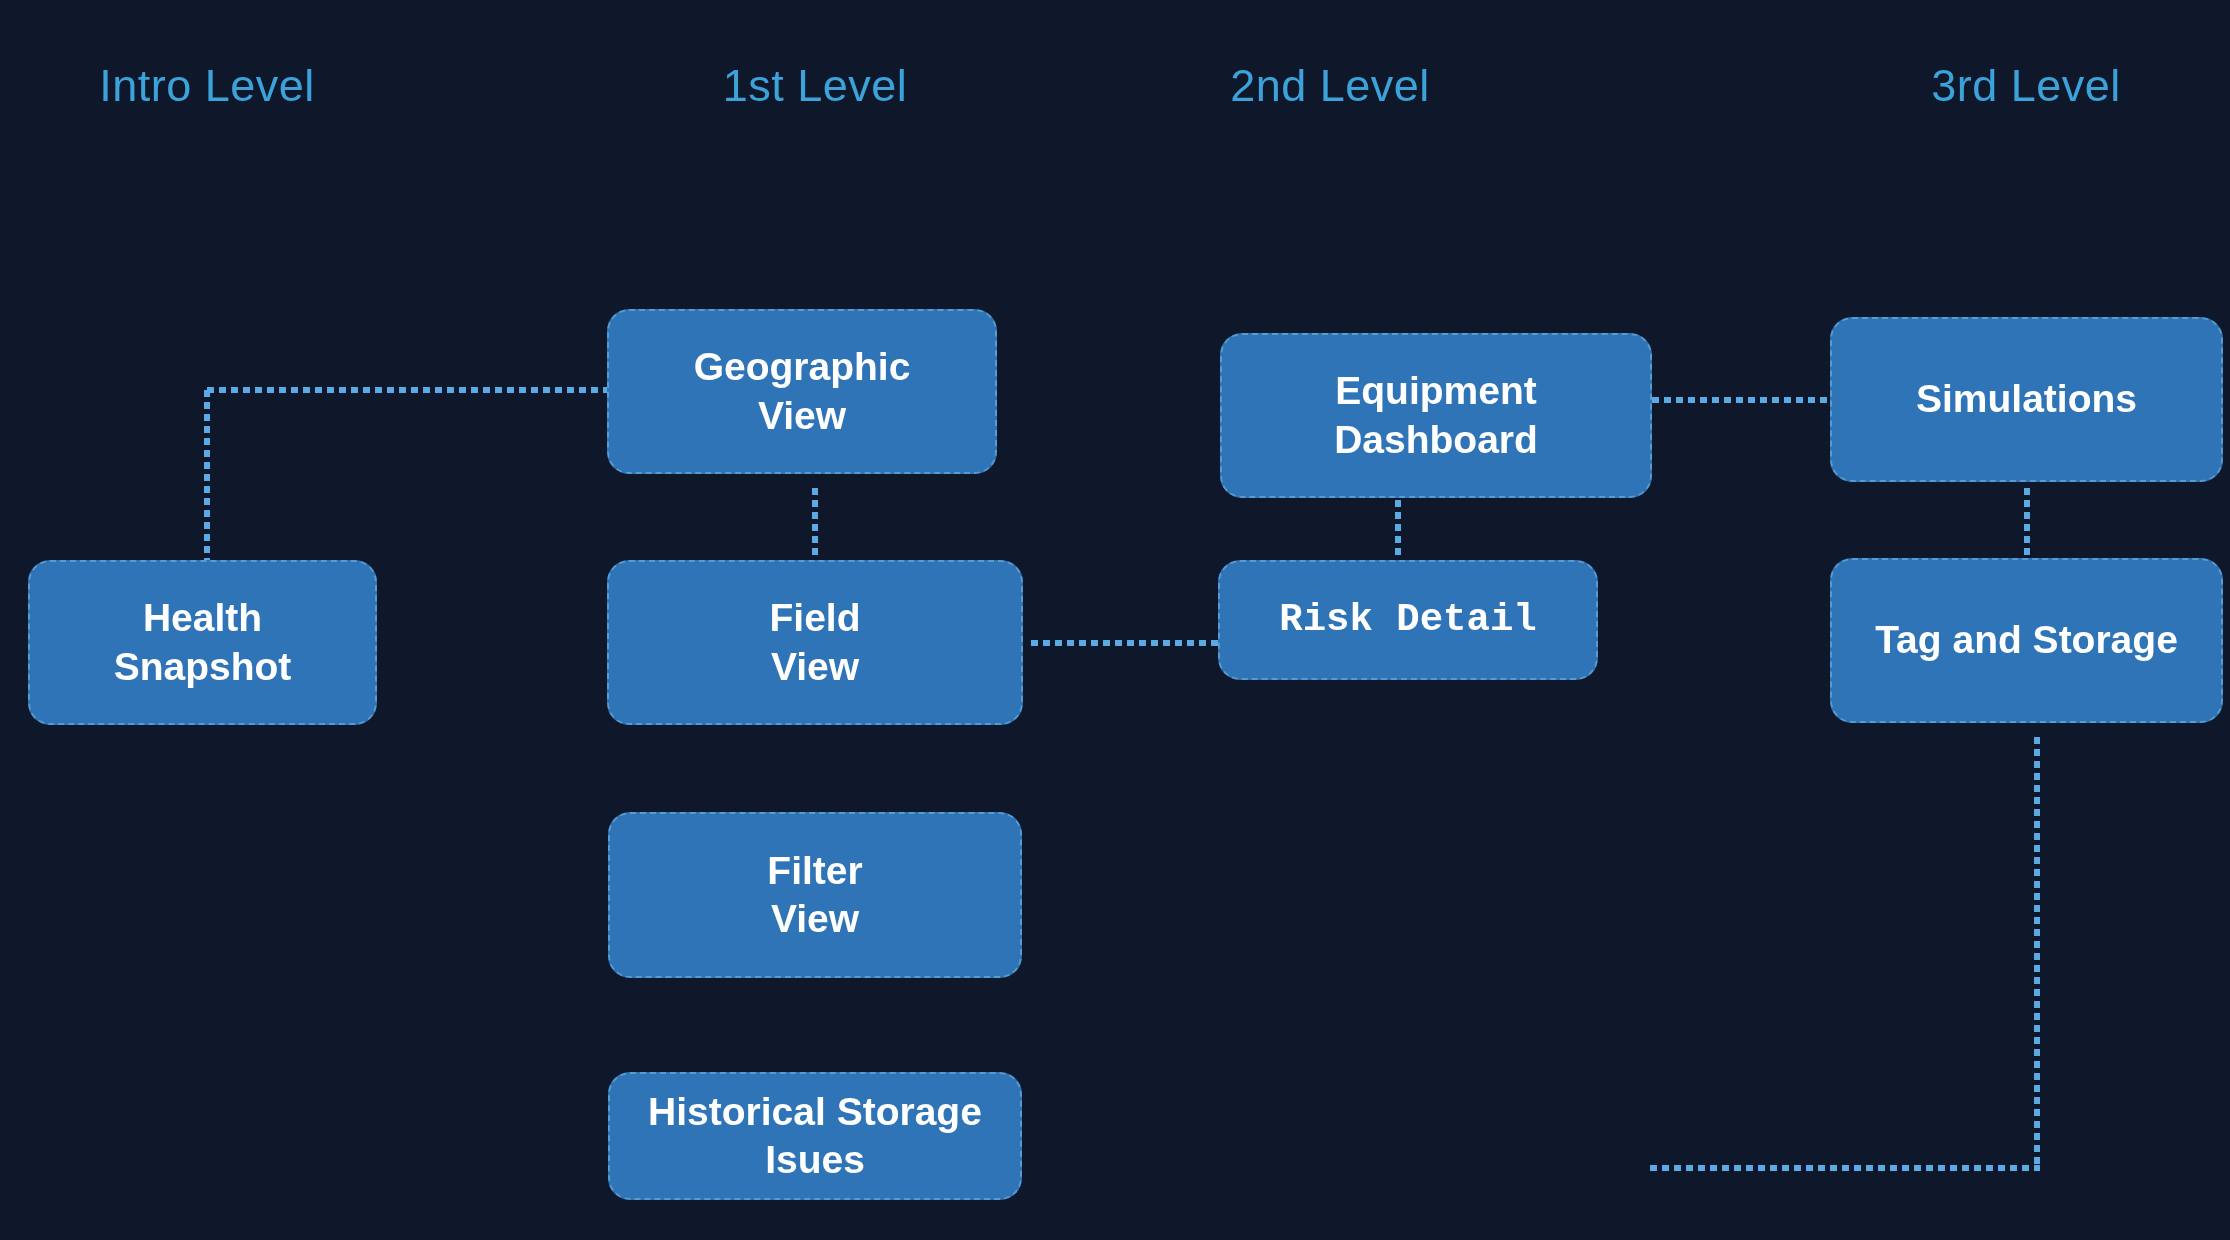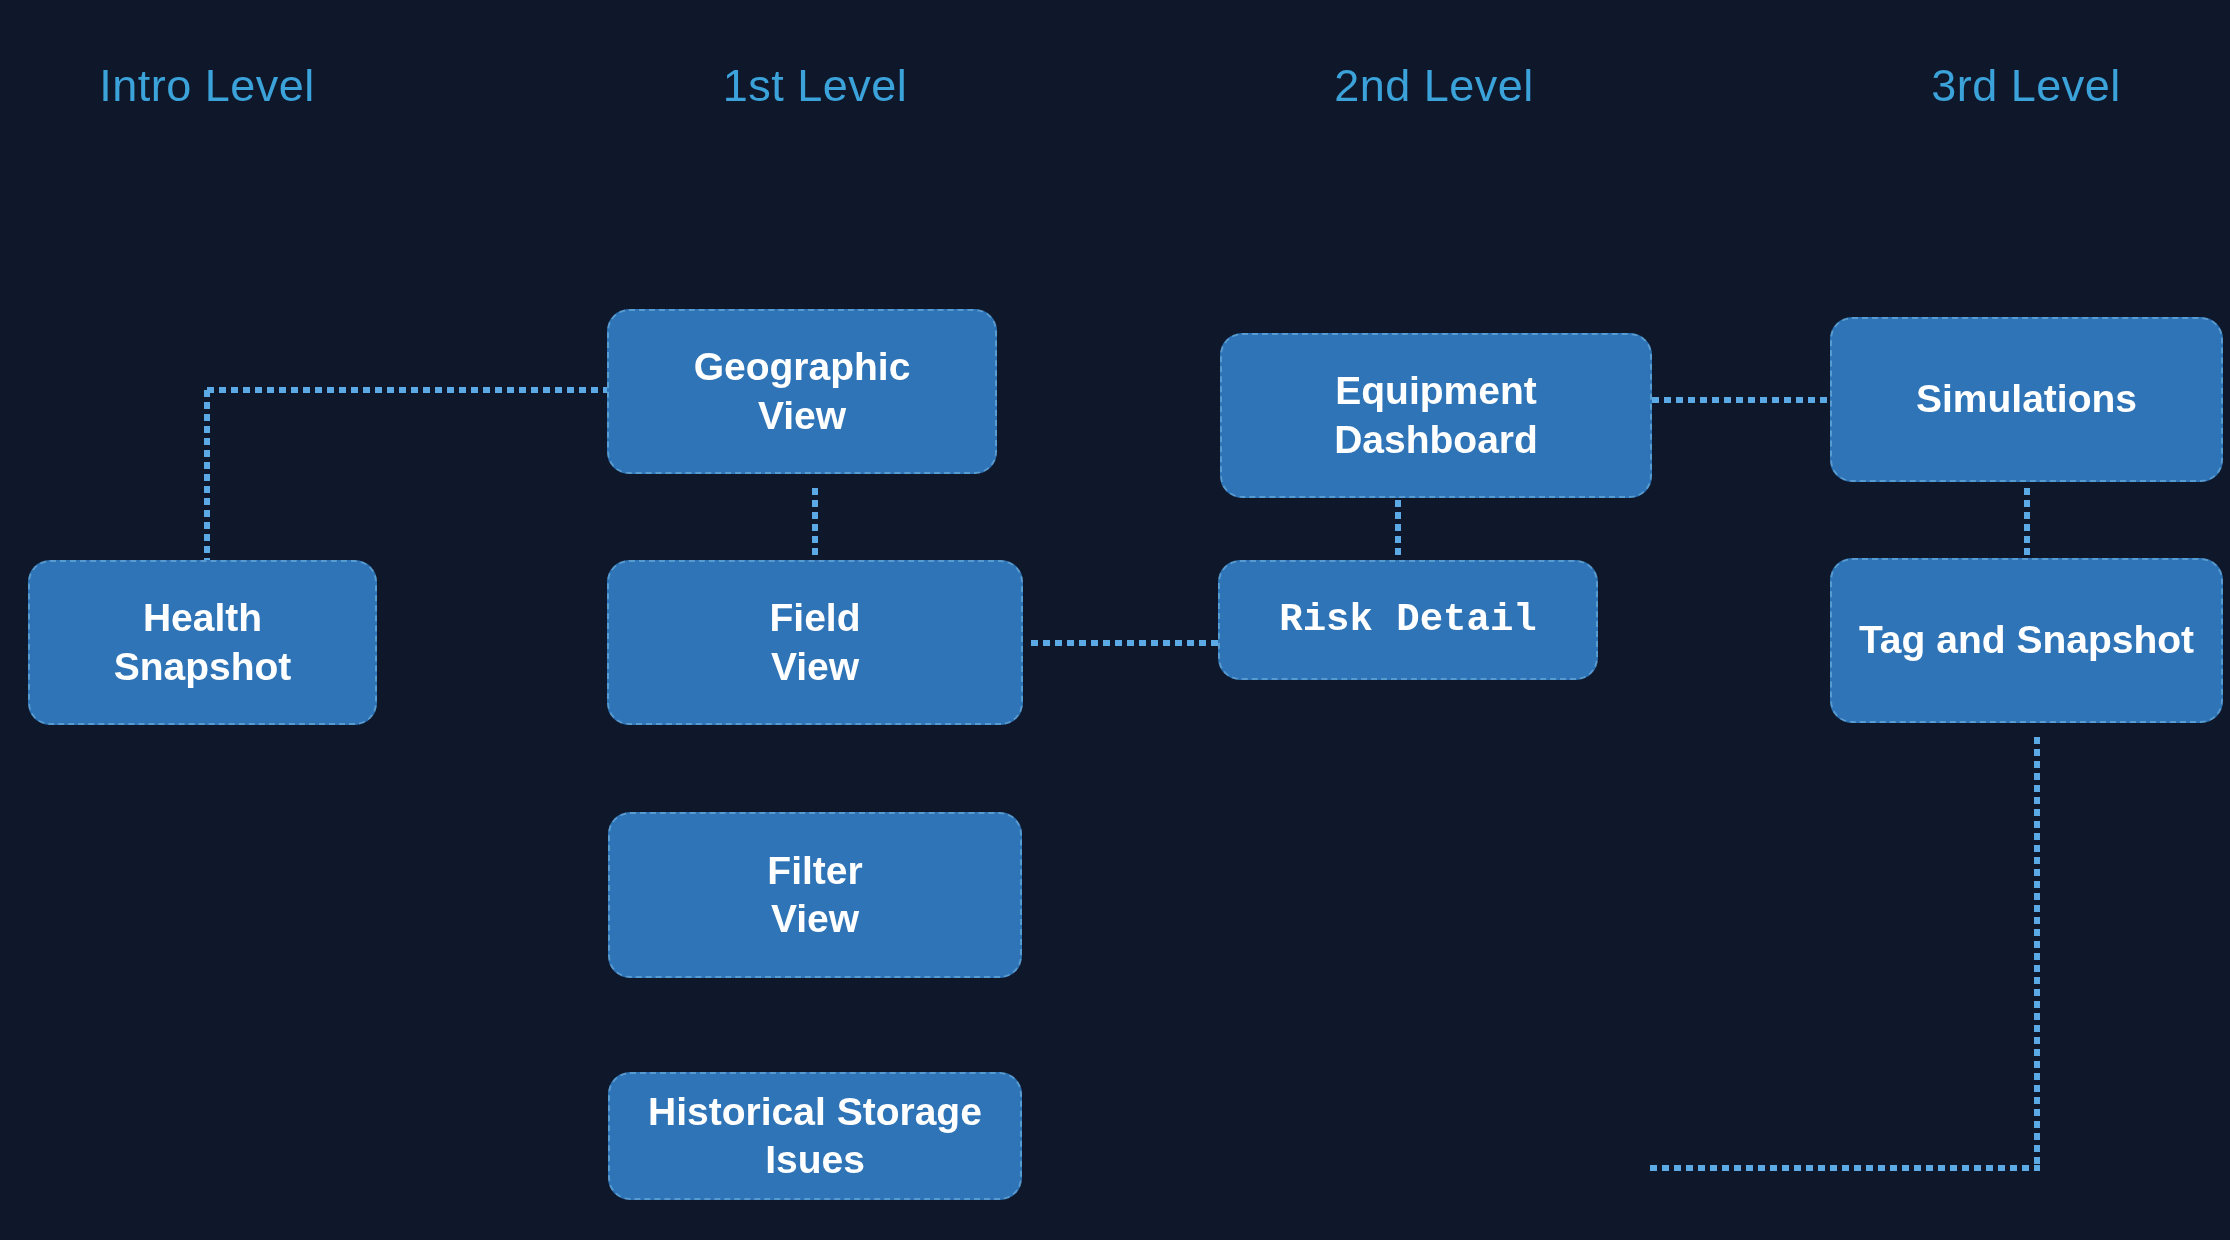--- a/index.html
+++ b/index.html
@@ -63,21 +63,21 @@
   #n-hist     { left: 608px;  top: 1072px; width: 414px; height: 128px; }
   #n-equip    { left: 1220px; top: 317px;  width: 432px; height: 165px; margin-top: 16px; }
   #n-risk     { left: 1218px; top: 560px;  width: 380px; height: 120px; font-family: Liberation Mono, monospace; }
   #n-issue    { left: 1237px; top: 1072px; width: 395px; height: 161px; }
   #n-sim      { left: 1830px; top: 317px;  width: 393px; height: 165px; }
   #n-tag      { left: 1830px; top: 558px;  width: 393px; height: 165px; }
 
   
   #h-intro  { left: 207px; }
   #h-first  { left: 815px; }
-  #h-second { left: 1434px; text-align: right; }
+  #h-second { left: 1330px; text-align: right; }
   #h-third  { left: 2026px; }
 
   
   #c-health-geo-v   { left: 204px;  top: 390px;  height: 172px; }
   #c-health-geo-h   { left: 207px;  top: 387px;  width: 400px; }
   #c-geo-field-v    { left: 812px;  top: 488px;  height: 72px; }
   #c-field-risk-h   { left: 1031px; top: 640px;  width: 187px; }
   #c-equip-risk-v   { left: 1395px; top: 488px;  height: 72px; }
   #c-equip-sim-h    { left: 1604px; top: 397px;  width: 226px; }
   #c-sim-tag-v      { left: 2024px; top: 488px;  height: 70px; }
@@ -137,16 +137,16 @@
   <div class="node" id="n-risk">
     <span>Risk Detail</span>
   </div>
 
 
   <div class="node" id="n-sim">
     <span>Simulations</span>
   </div>
 
   <div class="node" id="n-tag">
-    <span>Tag and Snapshot</span>
+    <span>Tag and Storage</span>
   </div>
 
 </div>
 
 </body></html>

